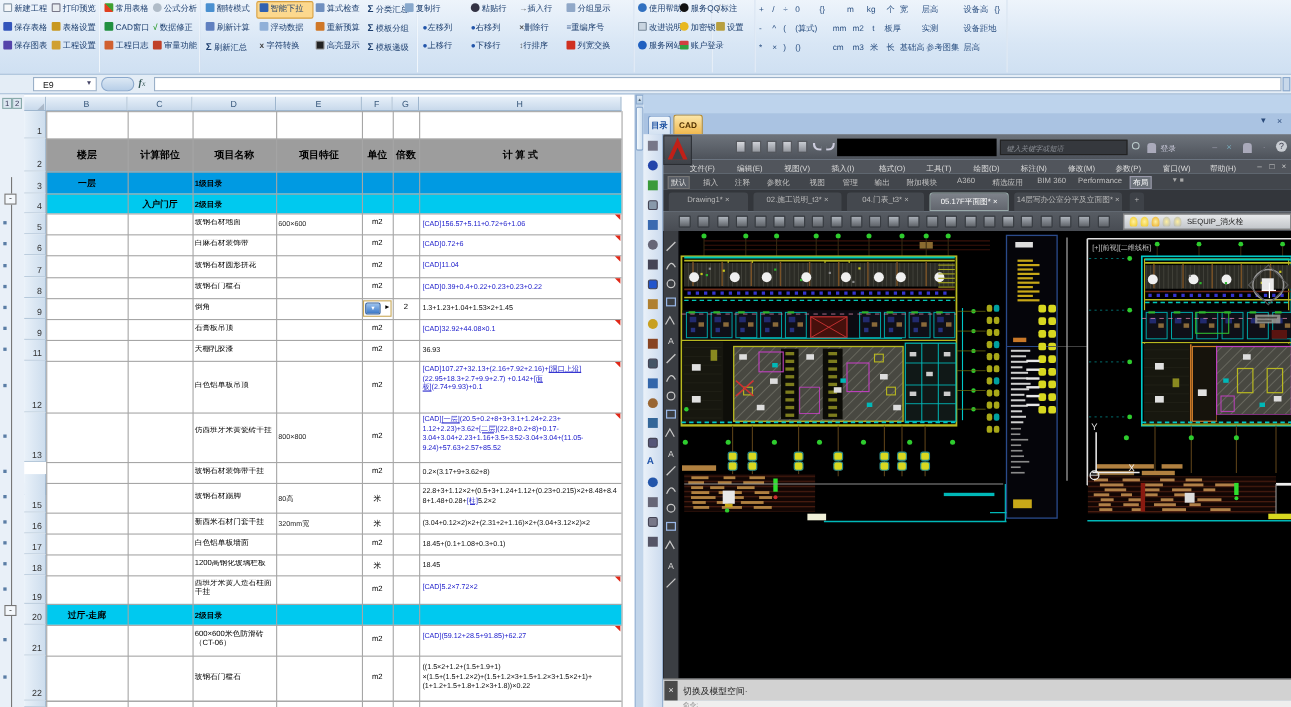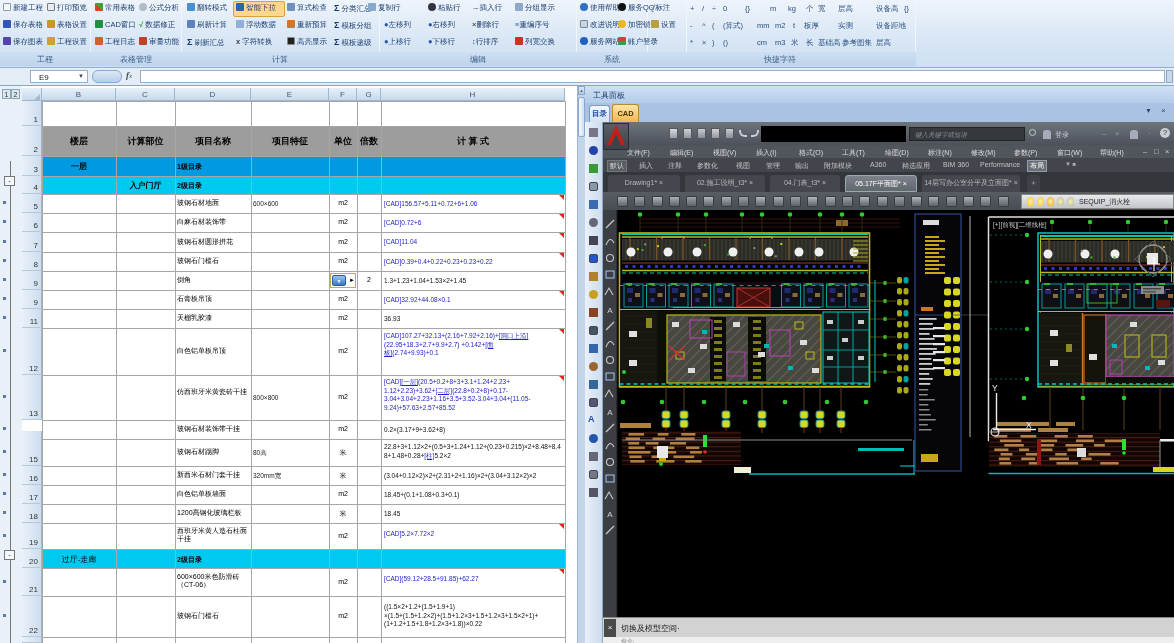--- a/index.html
+++ b/index.html
@@ -50,28 +50,20 @@
 <body>
 <div id="page">
   <div id="ribbon" class="ab">
     <div class="gsep" style="left:90px"></div>
       <div class="gsep" style="left:181px"></div>
       <div class="gsep" style="left:379px"></div>
       <div class="gsep" style="left:576px"></div>
       <div class="gsep" style="left:647px"></div>
       <div class="gsep" style="left:686px"></div>
       <div class="gsep" style="left:915px"></div>
-    <div id="glabels" class="ab">
-      <span class="glab" style="left:37px">工程</span>
-        <span class="glab" style="left:120px">表格管理</span>
-        <span class="glab" style="left:272px">计算</span>
-        <span class="glab" style="left:470px">编辑</span>
-        <span class="glab" style="left:604px">系统</span>
-        <span class="glab" style="left:764px">快捷字符</span>
-    </div>
 
     <span class="rb" style="left:3px;top:3px"><span class="ic" style="background:#f4f6f8;border:1px solid #8899aa"></span>新建工程</span>
     <span class="rb" style="left:3px;top:20px"><span class="ic" style="background:#3355bb"></span>保存表格</span>
     <span class="rb" style="left:3px;top:37px"><span class="ic" style="background:#5544aa"></span>保存图表</span>
     <span class="rb" style="left:47px;top:3px"><span class="ic" style="background:#e8ecf0;border:1px solid #778"></span>打印预览</span>
     <span class="rb" style="left:47px;top:20px"><span class="ic" style="background:#c89820"></span>表格设置</span>
     <span class="rb" style="left:47px;top:37px"><span class="ic" style="background:#d0a030"></span>工程设置</span>
 
     <span class="rb" style="left:95px;top:3px"><span class="ic" style="background:linear-gradient(45deg,#e04020 50%,#40a030 50%)"></span>常用表格</span>
     <span class="rb" style="left:95px;top:20px"><span class="ic" style="background:#209040"></span>CAD窗口</span>
@@ -255,21 +247,21 @@
     <div class="ab" style="left:116px;top:49px;width:59px;font-size:9px;font-weight:bold;color:#000;text-align:center">计算部位</div>
     <div class="ab" style="left:175px;top:49px;width:76px;font-size:9px;font-weight:bold;color:#000;text-align:center">项目名称</div>
     <div class="ab" style="left:251px;top:49px;width:78px;font-size:9px;font-weight:bold;color:#000;text-align:center">项目特征</div>
     <div class="ab" style="left:329px;top:49px;width:28px;font-size:9px;font-weight:bold;color:#000;text-align:center">单位</div>
     <div class="ab" style="left:357px;top:49px;width:24px;font-size:9px;font-weight:bold;color:#000;text-align:center">倍数</div>
     <div class="ab" style="left:381px;top:49px;width:184px;font-size:9px;font-weight:bold;color:#000;text-align:center">计 算 式</div>
     <div class="ab" style="left:42px;top:75px;width:74px;font-size:8px;font-weight:bold;text-align:center;color:#000">一层</div>
     <div class="ab" style="left:177px;top:76px;font-size:7px;font-weight:bold;color:#000">1级目录</div>
     <div class="ab" style="left:116px;top:94px;width:59px;font-size:8px;font-weight:bold;text-align:center;color:#000">入户门厅</div>
     <div class="ab" style="left:177px;top:95px;font-size:7px;font-weight:bold;color:#000">2级目录</div>
-    <div class="ab" style="left:42px;top:468px;width:74px;font-size:8px;font-weight:normal;text-align:center;color:#000">过厅-走廊</div>
+    <div class="ab" style="left:42px;top:468px;width:74px;font-size:8px;font-weight:bold;text-align:center;color:#000">过厅-走廊</div>
     <div class="ab" style="left:177px;top:469px;font-size:7px;font-weight:bold;color:#000">2级目录</div>
     <div class="ct" style="left:177px;top:113px;width:73px;line-height:7.5px;white-space:normal">玻钢石材地面</div>
     <div class="ct" style="left:253px;top:114px;font-size:6.5px;color:#222">600×600</div>
     <div class="ct" style="left:329px;top:113px;width:28px;text-align:center">m2</div>
     <div class="fm" style="left:384px;top:114px;width:178px;line-height:8.6px;color:#2222cc;white-space:normal;word-break:break-all">[CAD]156.57+5.11+0.72+6+1.06</div>
     <div class="tri" style="left:559px;top:109px"></div>
     <div class="ct" style="left:177px;top:132px;width:73px;line-height:7.5px;white-space:normal">白麻石材装饰带</div>
     <div class="ct" style="left:329px;top:132px;width:28px;text-align:center">m2</div>
     <div class="fm" style="left:384px;top:133px;width:178px;line-height:8.6px;color:#2222cc;white-space:normal;word-break:break-all">[CAD]0.72+6</div>
     <div class="tri" style="left:559px;top:128px"></div>
@@ -330,21 +322,20 @@
     <div class="tri" style="left:559px;top:483px"></div>
     <div class="ct" style="left:177px;top:526px;width:73px;line-height:7.5px;white-space:normal">玻钢石门槛石</div>
     <div class="ct" style="left:329px;top:526px;width:28px;text-align:center">m2</div>
     <div class="fm" style="left:384px;top:517px;width:178px;line-height:8.6px;color:#111;white-space:normal;word-break:break-all">((1.5×2+1.2+(1.5+1.9+1)<br>×(1.5+(1.5+1.2×2)+(1.5+1.2×3+1.5+1.2×3+1.5×2+1)+<br>(1+1.2+1.5+1.8+1.2×3+1.8))×0.22</div>
   </div>
   <div id="vsb" class="ab">
     <div class="ab" style="left:0;top:0;width:7px;height:9px;background:linear-gradient(#dce8f4,#b4cce4);border:1px solid #8aa8cc;font-size:4px;color:#456;text-align:center;line-height:8px">▲</div>
     <div class="ab" style="left:0;top:11px;width:7px;height:40px;background:linear-gradient(90deg,#f4f9fd,#cfe0f0);border:1px solid #8aa8cc;border-radius:2px"></div>
   </div>
   <div id="panel" class="ab">
-    <div id="ptitle" class="ab">工具面板</div>
     <div id="tabrow" class="ab">
         <span class="ab" style="left:560px;top:4px;font-size:7px;color:#2a4a7a">▼</span>
       <span class="ab" style="left:576px;top:3px;font-size:8px;color:#2a4a7a">×</span>
       <span class="ab" style="left:4px;top:2px;width:21px;height:17px;background:linear-gradient(#f2f7fc,#d4e2f2);border:1px solid #7a9cc8;border-bottom:none;border-radius:3px 3px 0 0;font-size:7.5px;color:#1c50a0;text-align:center;line-height:16px;font-weight:bold">目录</span>
       <span class="ab" style="left:27px;top:1px;width:27px;height:18px;background:linear-gradient(#fbe6a8,#f0b84e);border:1px solid #b88a28;border-bottom:none;border-radius:3px 3px 0 0;font-size:7.5px;color:#503000;text-align:center;line-height:17px;font-weight:bold">CAD</span>
       </div>
     <div id="iconstrip" class="ab">
         <div class="ab" style="left:4px;top:6px;width:9px;height:9px;background:#778"></div>
         <div class="ab" style="left:4px;top:24px;width:9px;height:9px;background:#2244aa;border-radius:50%"></div>
         <div class="ab" style="left:4px;top:42px;width:9px;height:9px;background:#3a9a3a"></div>

